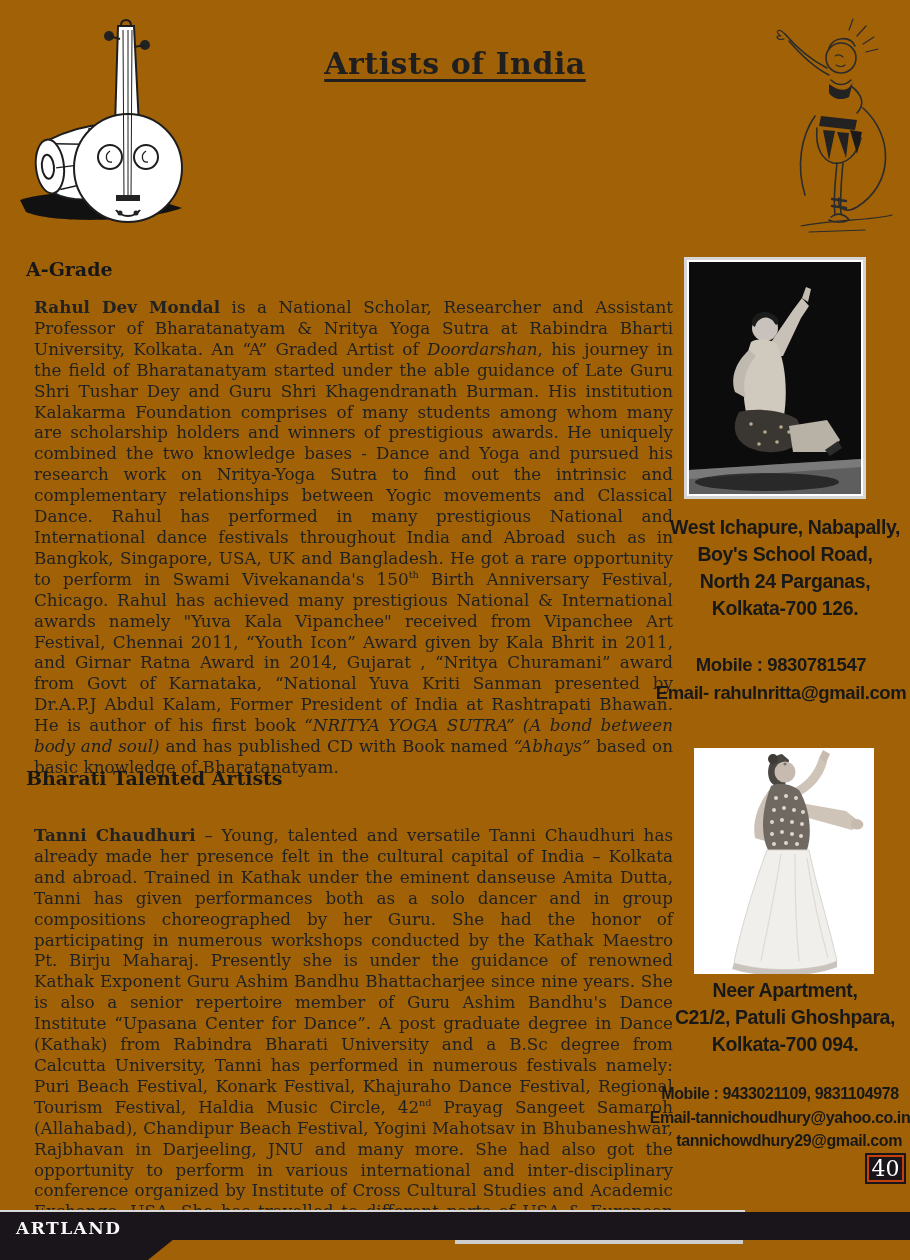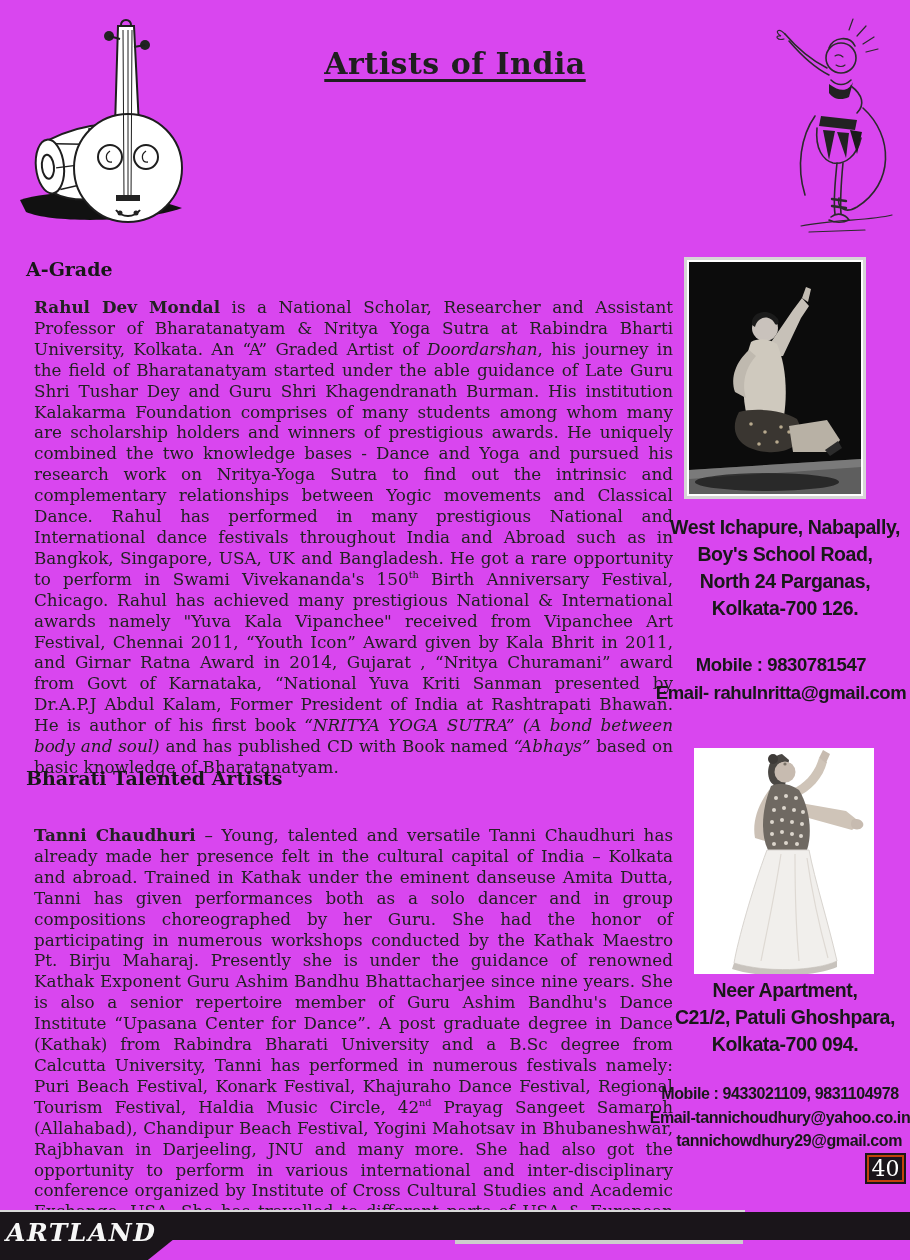--- a/index.html
+++ b/index.html
@@ -1,19 +1,19 @@
 <!DOCTYPE html>
 <html><head>
 <meta charset="utf-8">
 <style>
   html,body{margin:0;padding:0;background:#efefef;}
   .page{
     position:relative;
     width:910px;height:1260px;
-    background:#d946ef;
+    background:#a16207;
     overflow:hidden;
     font-family:"DejaVu Serif", serif;
     color:#1f1f1f;
     margin:0 auto;
   }
   
   .art-tl{position:absolute;left:12px;top:14px;}
   .art-tr{position:absolute;left:745px;top:8px;}
   .title{
     position:absolute;left:0;top:46px;width:910px;margin:0;
@@ -60,23 +60,23 @@
   .contact2 div:last-child{text-align:right;padding-right:10px;}
   
   .foot-topline{position:absolute;left:0;top:1210px;width:745px;height:2px;background:#d9d9d9;}
   .foot-bar{position:absolute;left:0;top:1212px;width:910px;height:28px;background:#1a151a;}
   .foot-left{
     position:absolute;left:0;top:1239px;width:174px;height:21px;background:#1a151a;
     clip-path:polygon(0 0,100% 0,85% 100%,0 100%);
   }
   .foot-shadow{position:absolute;left:455px;top:1240px;width:288px;height:4px;background:#cdcdcd;}
   .brand{
-    position:absolute;left:6px;top:1218px;z-index:3;
+    position:absolute;left:16px;top:1218px;z-index:3;
     font-family:"DejaVu Serif", serif;
-    font-size:25px;font-weight:700;color:#f7f7f7;letter-spacing:1.5px;font-style:italic;
+    font-size:17px;font-weight:700;color:#f7f7f7;letter-spacing:1.5px;
   }
   .page-badge{
     position:absolute;left:867px;top:1155px;z-index:3;
     width:33px;height:23px;
     background:#1a151a;border:2px solid #c2410c;
     outline:2px solid #1a151a;
     color:#ffffff;
     font-family:"DejaVu Serif", serif;
     font-size:22px;font-weight:400;
     display:flex;align-items:center;justify-content:center;

